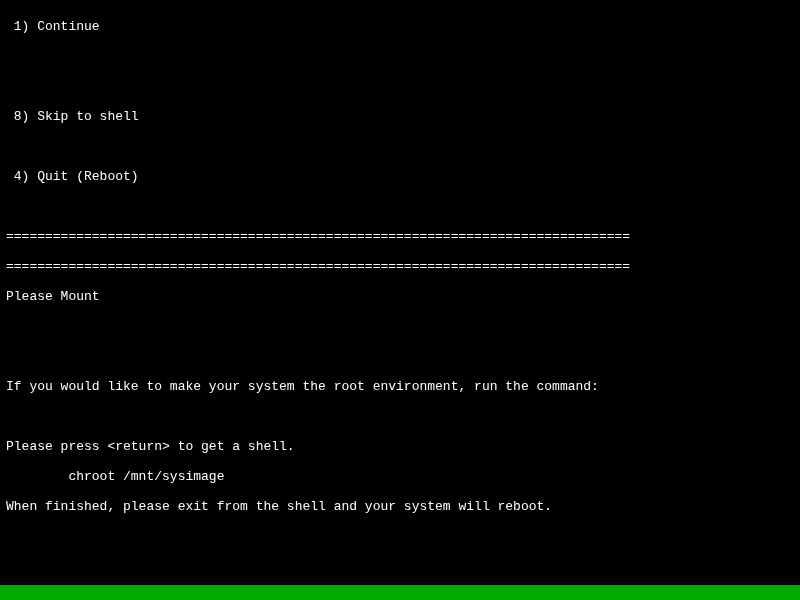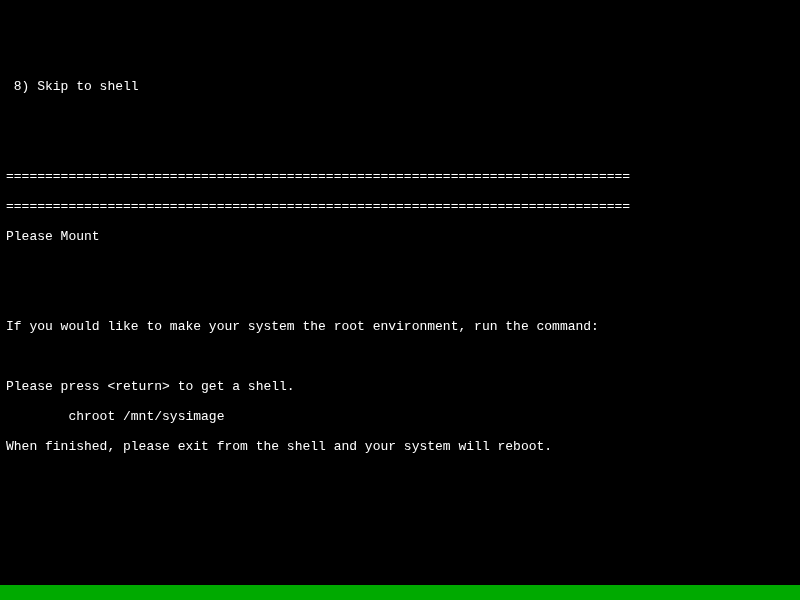--- a/index.html
+++ b/index.html
@@ -30,24 +30,26 @@
     font-size: 13px;
     line-height: 15px;
     white-space: pre;
   }
   .row { display: block; }
 </style>
 </head>
 <body>
 
 <div class="terminal">
+<span class="row"> 1) Continue</span>
 <span class="row"> </span>
 <span class="row"> </span>
 <span class="row"> 8) Skip to shell</span>
 <span class="row"> </span>
+<span class="row"> 4) Quit (Reboot)</span>
 <span class="row"> </span>
 <span class="row">================================================================================</span>
 <span class="row">================================================================================</span>
 <span class="row">Please Mount</span>
 <span class="row"> </span>
 <span class="row"> </span>
 <span class="row">If you would like to make your system the root environment, run the command:</span>
 <span class="row"> </span>
 <span class="row">Please press &lt;return&gt; to get a shell.</span>
 <span class="row">        chroot /mnt/sysimage</span>

